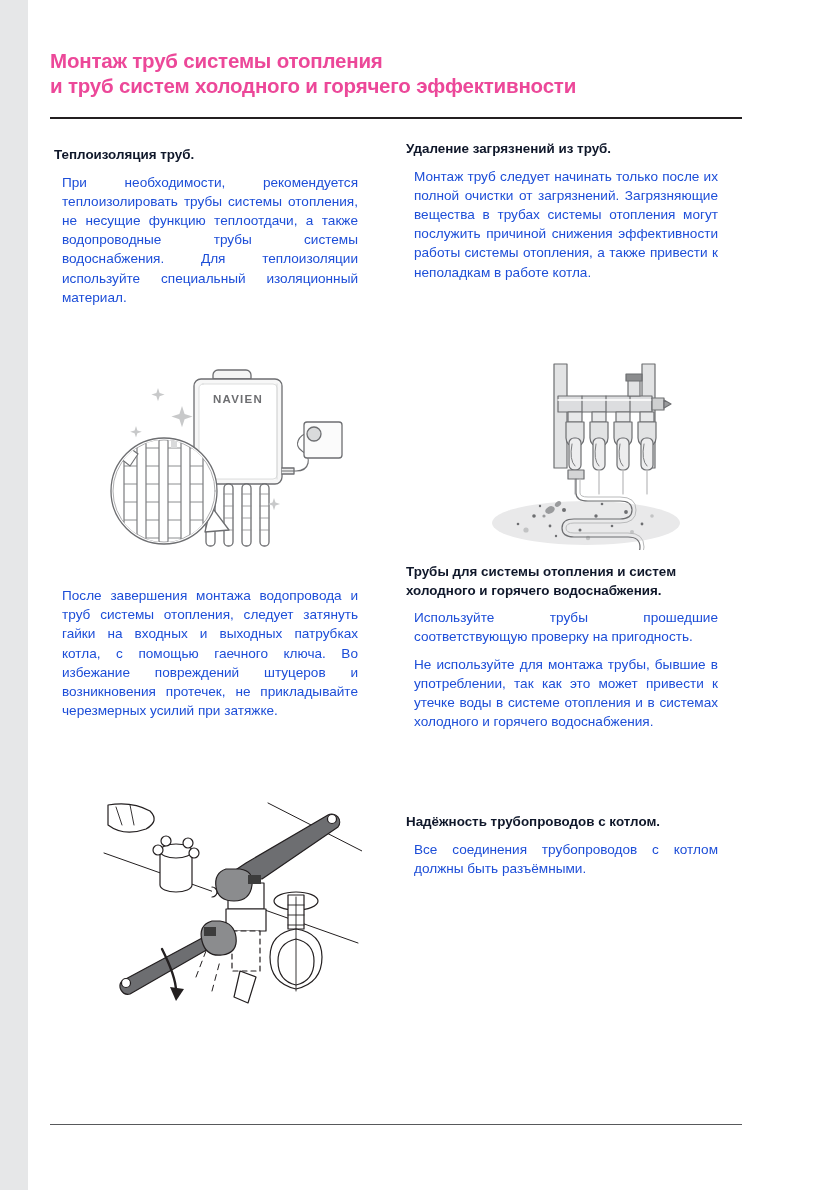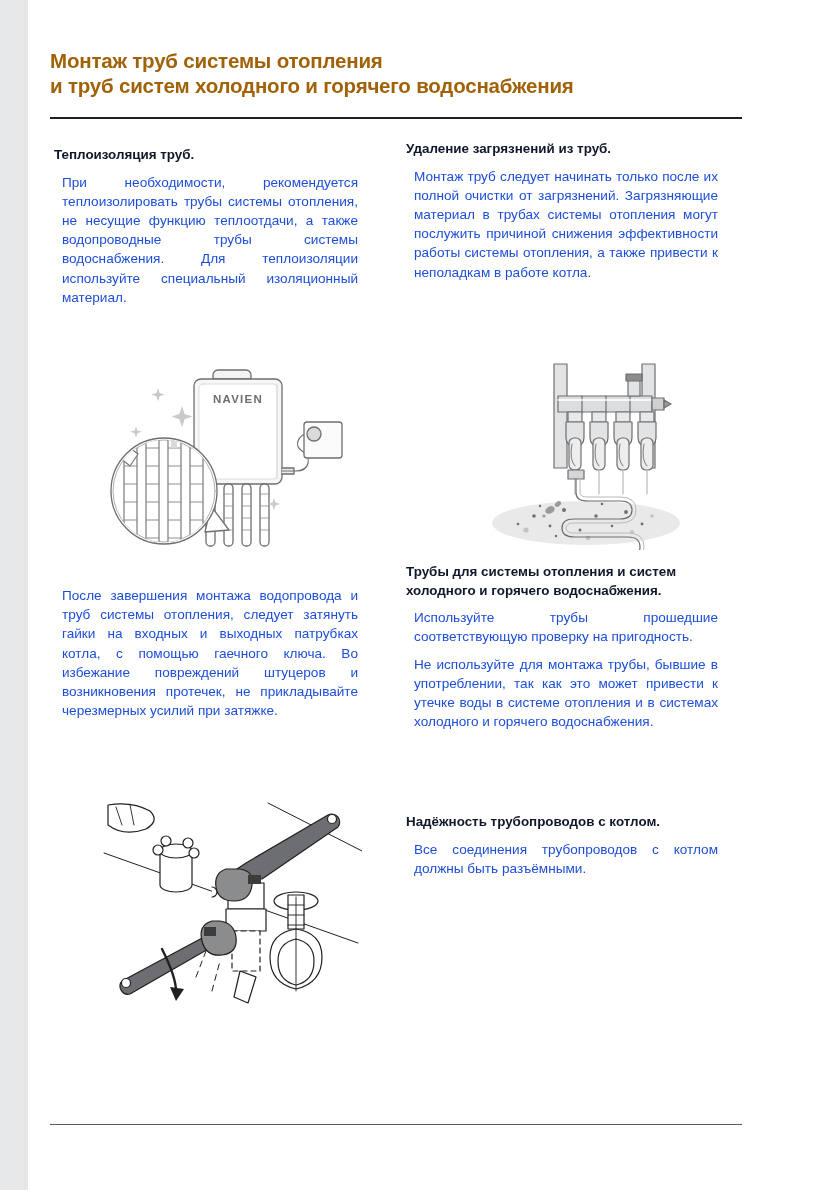--- a/index.html
+++ b/index.html
@@ -30,21 +30,21 @@
   }
   .title-block {
     position: absolute;
     left: 50px;
     top: 48px;
     width: 695px;
   }
   .title-line {
     font-size: 20.5px;
     font-weight: bold;
-    color: #a16207;
+    color: #ec4899;
     letter-spacing: -0.2px;
     line-height: 25px;
   }
   .rule-top {
     position: absolute;
     left: 50px;
     top: 117px;
     width: 692px;
     height: 1.6px;
     background: #231f20;
@@ -92,21 +92,21 @@
   svg { display: block; }
 </style>
 </head>
 <body>
 
 <div class="page-edge"></div>
 <div class="page"></div>
 
 <div class="title-block">
   <div class="title-line">Монтаж труб системы отопления</div>
-  <div class="title-line">и труб систем холодного и горячего водоснабжения</div>
+  <div class="title-line">и труб систем холодного и горячего эффективности</div>
 </div>
 <div class="rule-top"></div>
 <div class="rule-bottom"></div>
 
 <div class="col-left">
   <div>
     <p class="sec-heading">Теплоизоляция труб.</p>
     <p class="sec-body justify">При необходимости, рекомендуется теплоизолировать трубы системы отопления, не несущие функцию теплоотдачи, а также водопроводные трубы системы водоснабжения. Для теплоизоляции используйте специальный изоляционный материал.</p>
   </div>
 </div>
@@ -231,21 +231,21 @@
 
       <path d="M96 182 l10 -26 M112 196 l8 -30" stroke-dasharray="6 5" stroke-width="1"></path>
       <path d="M140 176 l-6 26 l14 6 l8 -26 z" fill="#ffffff"></path>
     </g>
   </svg>
 </div>
 
 <div class="col-right">
   <div>
     <p class="sec-heading">Удаление загрязнений из труб.</p>
-    <p class="sec-body justify">Монтаж труб следует начинать только после их полной очистки от загрязнений. Загрязняющие материал в трубах системы отопления могут послужить причиной снижения эффективности работы системы отопления, а также привести к неполадкам в работе котла.</p>
+    <p class="sec-body justify">Монтаж труб следует начинать только после их полной очистки от загрязнений. Загрязняющие вещества в трубах системы отопления могут послужить причиной снижения эффективности работы системы отопления, а также привести к неполадкам в работе котла.</p>
   </div>
 </div>
 
 <div class="figure" style="left:492px; top:358px; width:232px; height:192px;">
   <svg width="232" height="192" viewBox="0 0 232 192">
 
     <g>
       <ellipse cx="94" cy="165" rx="94" ry="22" fill="#e9e9ea"></ellipse>
       <g fill="#6d6e71">
         <circle cx="42" cy="158" r="1.8"></circle>

